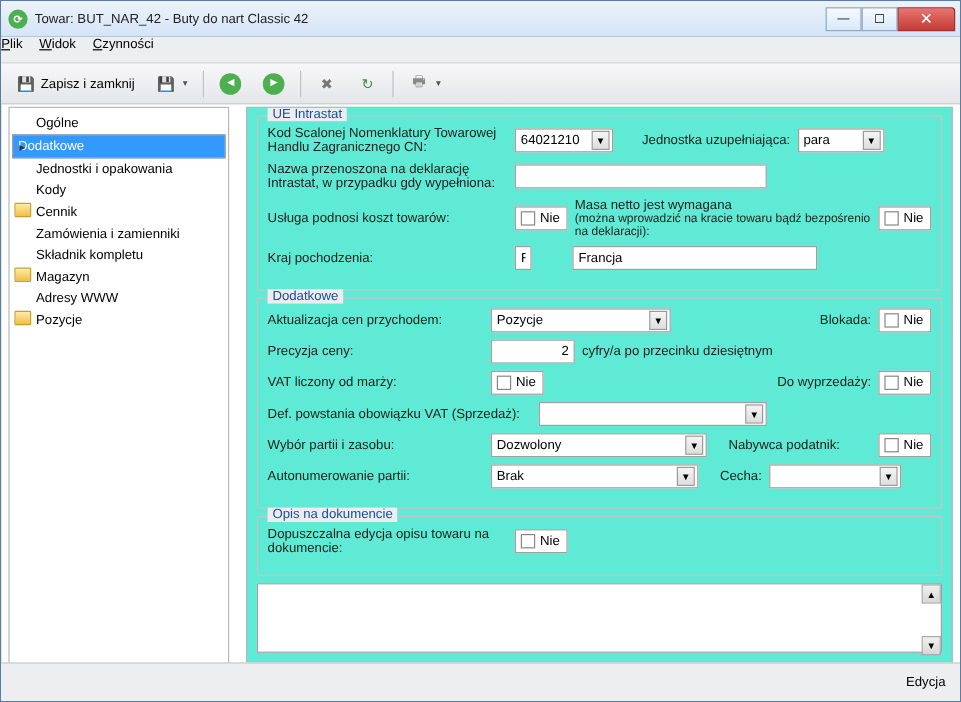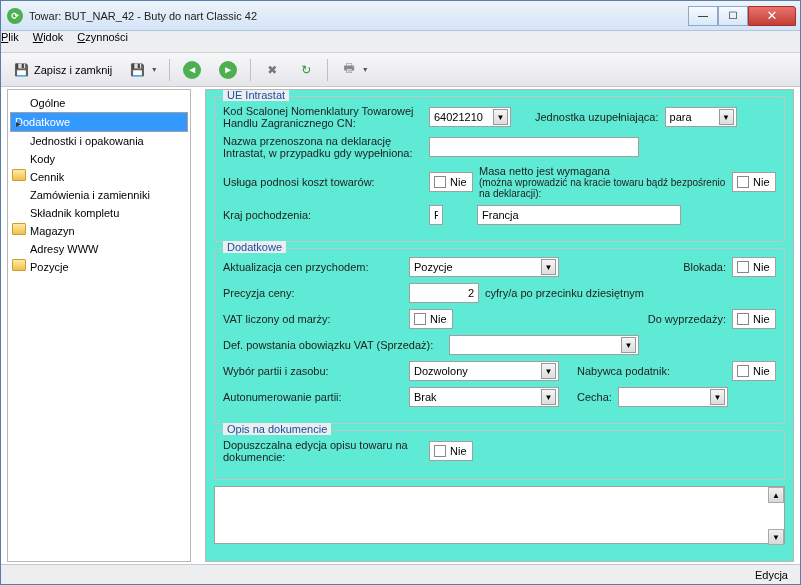--- a/index.html
+++ b/index.html
@@ -35,21 +35,21 @@
 .grp{border:1px solid #c4c4c4;border-radius:2px;padding:8px 8px 10px;margin-bottom:6px;position:relative}
 .grplbl{position:absolute;top:-8px;left:8px;background:#ecedef;padding:0 4px;color:#1a4fa0}
 .row{display:flex;align-items:center;margin-bottom:6px;gap:6px}
 .lbl{color:#222}
 .inp{height:20px;background:#fff;border:1px solid #a0a0a0;padding:0 4px;font-size:11px}
 .sel{height:20px;background:#fff;border:1px solid #a0a0a0;display:flex;align-items:center;padding:0 2px 0 4px;gap:4px}
 .sel .ar{width:15px;height:16px;background:linear-gradient(#f5f5f5,#ddd);border:1px solid #999;display:flex;align-items:center;justify-content:center;font-size:8px;margin-left:auto}
 .chk{width:44px;height:20px;background:#fff;border:1px solid #a0a0a0;display:flex;align-items:center;gap:4px;padding:0 4px;cursor:pointer}
 .chk .box{width:12px;height:12px;border:1px solid #888;background:#fff}
 .notes{width:100%;height:58px;background:#fff;border:1px solid #a0a0a0;resize:none;padding:4px}
-.status{position:absolute;bottom:0;left:0;right:0;height:20px;background:#eceef0;border-top:1px solid #c8c8c8;display:flex;align-items:center;justify-content:flex-end;padding:0 12px}
+.status{position:absolute;bottom:0;left:0;right:0;height:32px;background:#eceef0;border-top:1px solid #c8c8c8;display:flex;align-items:center;justify-content:flex-end;padding:0 12px}
 .scrl{position:absolute;right:1px;top:1px;bottom:1px;width:16px;display:flex;flex-direction:column}
 .scrl .sb{height:16px;background:linear-gradient(#f0f0f0,#d8d8d8);border:1px solid #aaa;display:flex;align-items:center;justify-content:center;font-size:8px}
 </style>
 </head>
 <body>
 
 <div class="win">
   <div class="titlebar">
     <div class="ticon">⟳</div>
     <div class="title">Towar: BUT_NAR_42 - Buty do nart Classic 42</div>
@@ -188,33 +188,33 @@
         </div>
         <div class="row">
           <div class="lbl" style="width:220px">Def. powstania obowiązku VAT (Sprzedaż):</div>
           <div class="sel" style="width:190px">
               <span></span>
               <span class="ar">▼</span>
             </div>
         </div>
         <div class="row">
           <div class="lbl" style="width:180px">Wybór partii i zasobu:</div>
-          <div class="sel" style="width:150px">
+          <div class="sel" style="width:180px">
               <span>Dozwolony</span>
               <span class="ar">▼</span>
             </div>
           <div class="lbl" style="margin-left:12px;flex:1">Nabywca podatnik:</div>
           <div class="chk">
               <span class="box"></span>
               <span>Nie</span>
             </div>
         </div>
         <div class="row">
           <div class="lbl" style="width:180px">Autonumerowanie partii:</div>
-          <div class="sel" style="width:150px">
+          <div class="sel" style="width:173px">
               <span>Brak</span>
               <span class="ar">▼</span>
             </div>
           <div class="lbl" style="margin-left:12px">Cecha:</div>
           <div class="sel" style="width:110px">
               <span></span>
               <span class="ar">▼</span>
             </div>
         </div>
       </div>

